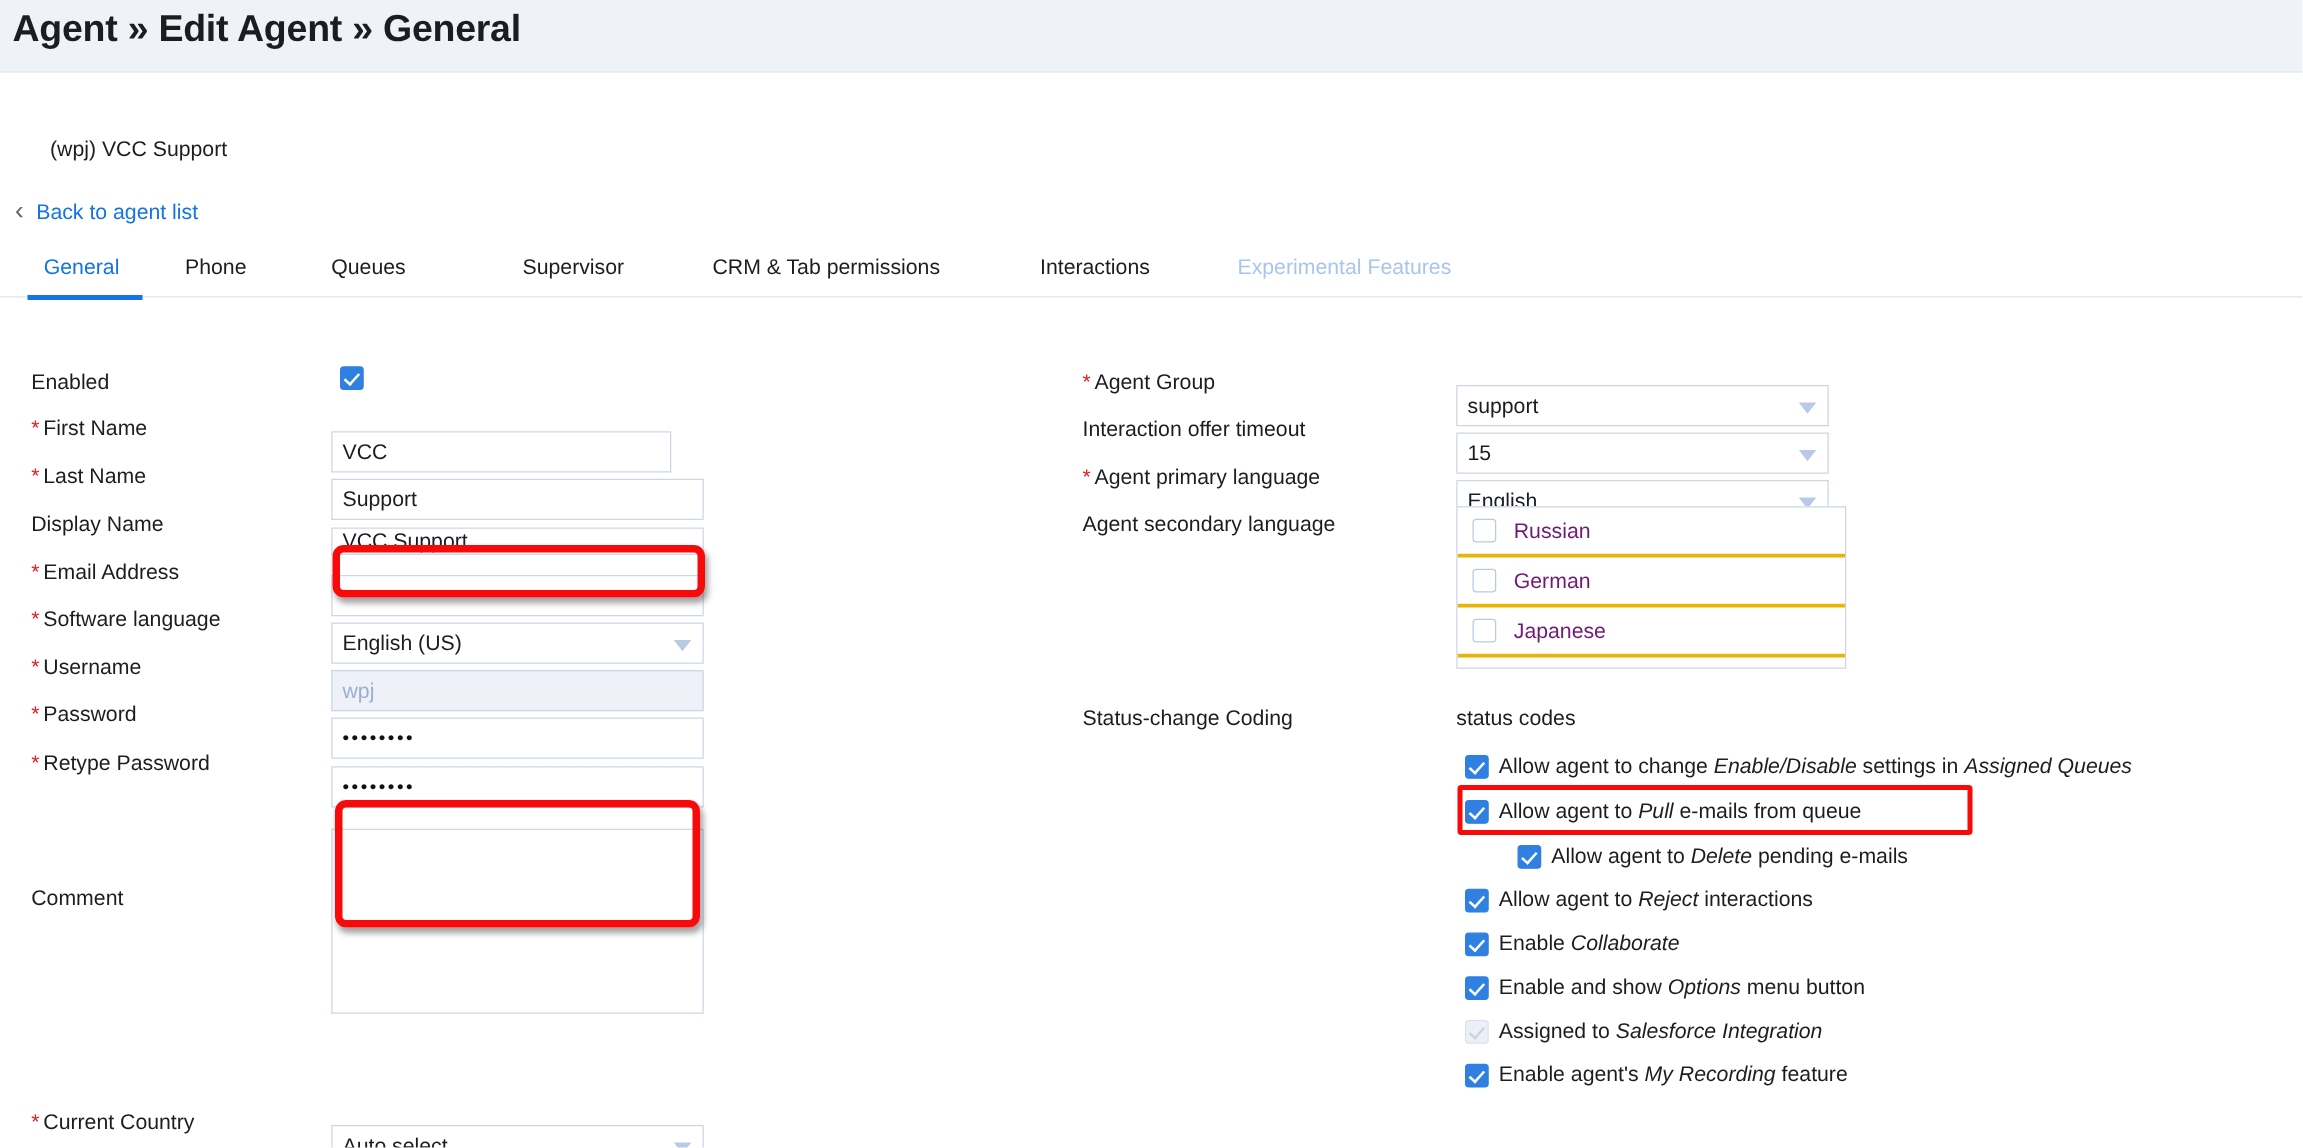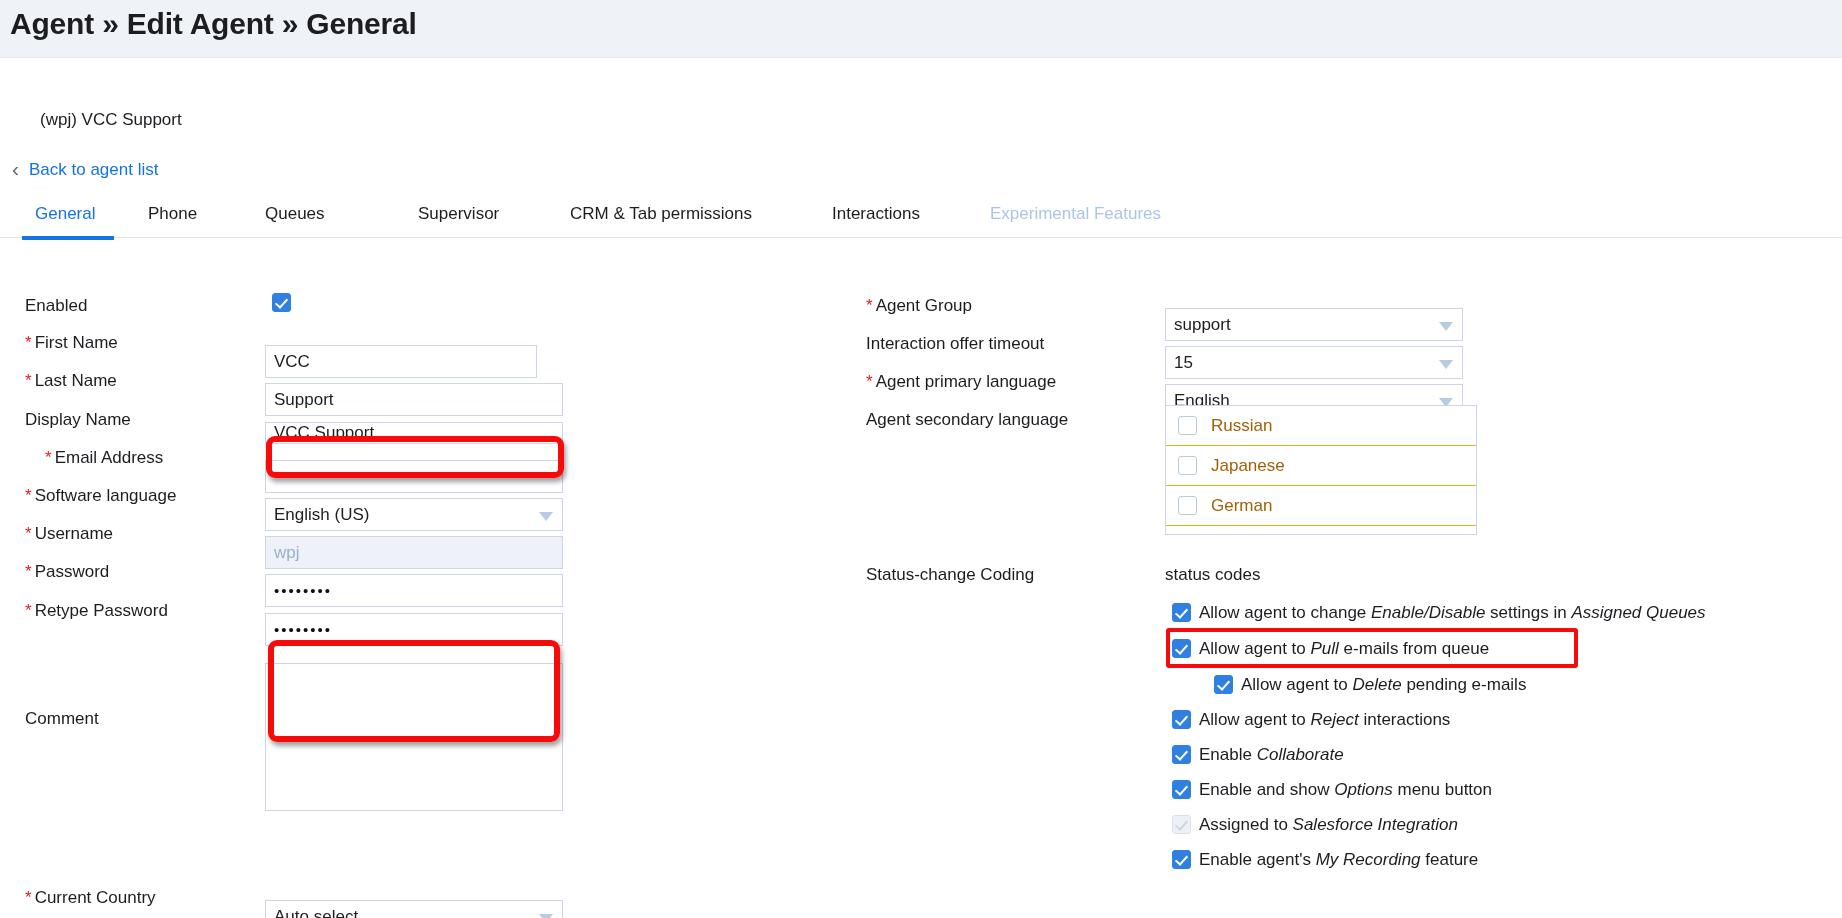--- a/index.html
+++ b/index.html
@@ -112,29 +112,29 @@
   
   .langbox {
     position: absolute; left: 1165px; top: 405px;
     width: 312px; height: 130px;
     border: 1px solid #ccd6e8; background: #fff;
     overflow: hidden;
   }
   .langrow {
     height: 40px; display: flex; align-items: center;
     gap: 14px; padding-left: 12px;
-    border-bottom: 1px solid #eab308;
-    font-size: 17px; color: #a16207;
+    border-bottom: 3px solid #eab308;
+    font-size: 17px; color: #701a75;
     cursor: pointer;
   }
 
   
   .perm {
     position: absolute; left: 1172px;
-    display: flex; align-items: flex-start; gap: 8px;
+    display: flex; align-items: flex-end; gap: 8px;
     font-size: 17px; color: #1b1d21; white-space: nowrap;
     cursor: pointer;
   }
   .perm em { font-style: italic; }
 
   
   .redbox {
     position: absolute;
     border: 6px solid #f60a0a;
     border-radius: 9px;
@@ -185,21 +185,21 @@
   <div class="field" style="left:265px; top:325px; width:272px; height:33px;">VCC</div>
 
   <div class="lbl" style="left:25px; top:371px;">
     <span class="req">*</span><span>Last Name</span>
   </div>
   <div class="field" style="left:265px; top:363px; width:298px; height:33px;">Support</div>
 
   <div class="lbl" style="left:25px; top:410px;">Display Name</div>
   <div class="field" style="left:265px; top:402px; width:298px; height:22px;">VCC Support</div>
 
-  <div class="lbl" style="left:25px; top:448px;margin-left:20px;">
+  <div class="lbl" style="left:25px; top:448px;">
     <span class="req">*</span><span>Email Address</span>
   </div>
   <div class="field" style="left:265px; top:440px; width:298px; height:33px;"></div>
   <div class="redbox" style="left:266px; top:436px; width:298px; height:42px;"></div>
 
   <div class="lbl" style="left:25px; top:486px;">
     <span class="req">*</span><span>Software language</span>
   </div>
   <div class="field sel" style="left:265px; top:478px; width:298px; height:33px;">
     <span>English (US)</span>
@@ -260,25 +260,25 @@
   </div>
 
   <div class="lbl" style="left:866px; top:410px;">Agent secondary language</div>
   <div class="langbox">
     <div class="langrow">
       <span class="cb off"></span>
       <span>Russian</span>
     </div>
     <div class="langrow">
       <span class="cb off"></span>
-      <span>Japanese</span>
+      <span>German</span>
     </div>
     <div class="langrow">
       <span class="cb off"></span>
-      <span>German</span>
+      <span>Japanese</span>
     </div>
     <div class="langrow">
       
       
     </div>
   </div>
 
   <div class="lbl" style="left:866px; top:565px;">Status-change Coding</div>
   <div class="lbl" style="left:1165px; top:565px;">status codes</div>
 

